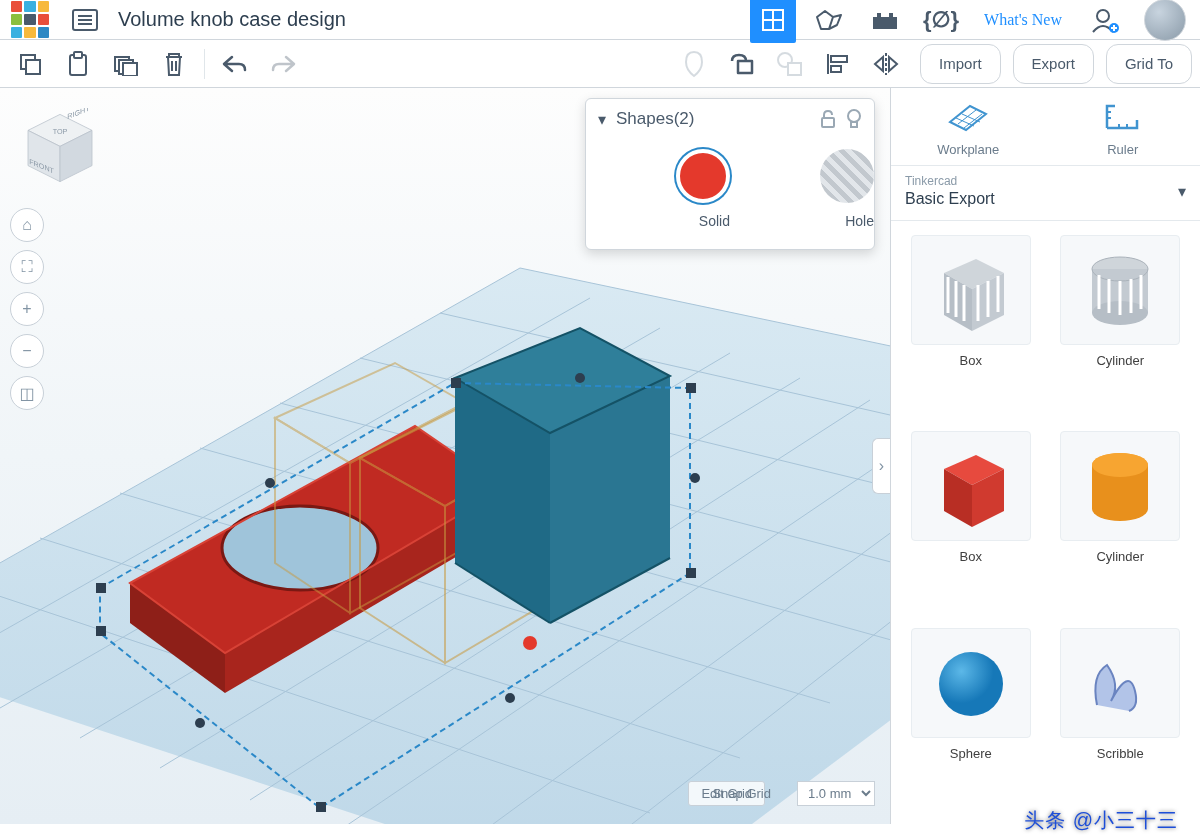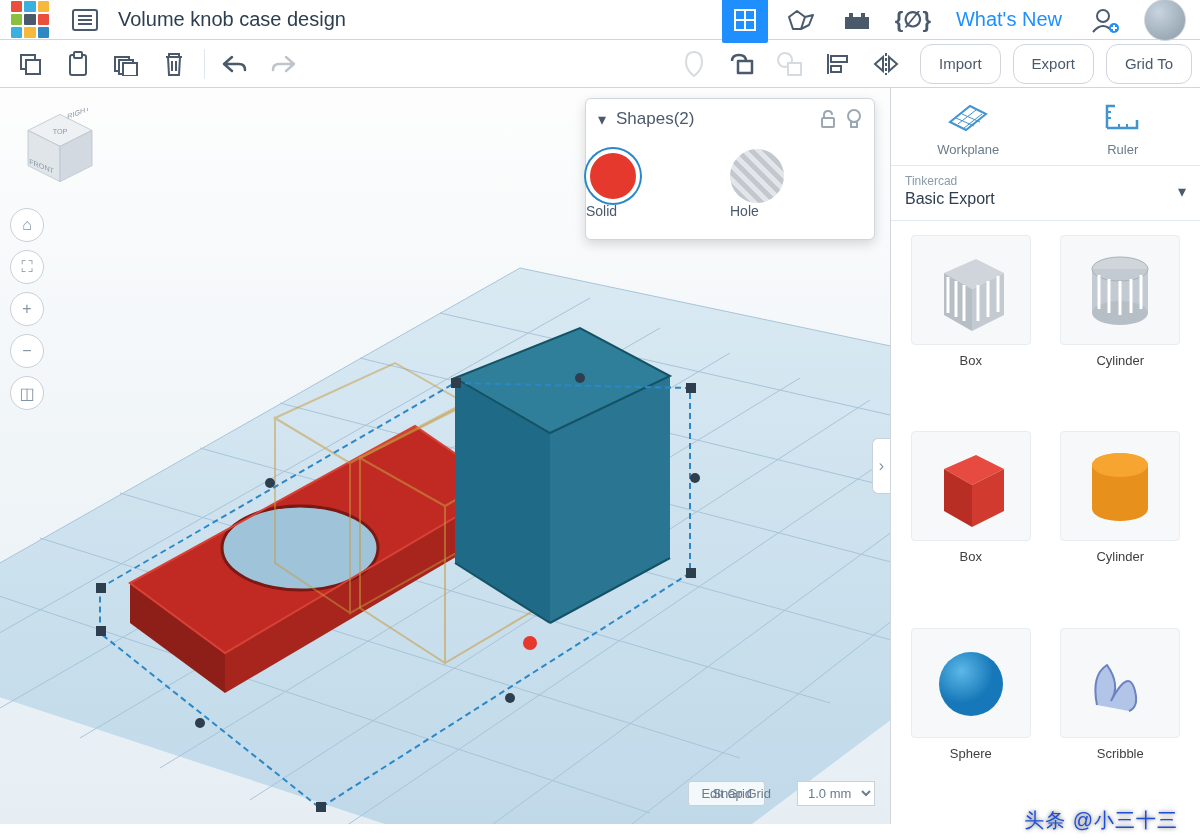--- a/index.html
+++ b/index.html
@@ -4,39 +4,39 @@
 <style>
 * { box-sizing: border-box; margin: 0; padding: 0; font-family: Arial, Helvetica, sans-serif; }
 body { width: 1200px; height: 840px; overflow: hidden; background: #fff; color: #4a5a6b; }
 .header { height: 40px; display: flex; align-items: center; border-bottom: 1px solid #d0d6dc; padding: 0 8px; gap: 10px; }
 .logo { width: 44px; height: 44px; display: grid; grid-template-columns: repeat(3,1fr); grid-template-rows: repeat(3,1fr); gap: 2px; padding: 3px; }
 .logo span { display:block; border-radius:1px;}
 .title-input { font-size: 20px; color: #2d3e4f; border: none; background: transparent; width: 320px; outline: none; }
 .header-grow { flex: 1; }
 .hbtn { width: 46px; height: 46px; display: flex; align-items: center; justify-content: center; border-radius: 2px; cursor: pointer; color:#4a5a6b;}
 .hbtn.active { background: #1f8fff; color: #fff; }
-.whatsnew { color: #1f8fff; font-size: 20px; padding: 0 10px; cursor:pointer;}
+.whatsnew { color: #1f8fff; font-size: 16px; padding: 0 10px; cursor:pointer;font-family:Liberation Serif, serif;}
 .avatar { width: 42px; height: 42px; border-radius: 50%; background: radial-gradient(circle at 35% 30%, #c8d4df, #8a9aa8); margin: 0 6px; border:1px solid #d0d6dc;}
 .toolbar { height: 48px; display: flex; align-items: center; border-bottom: 1px solid #d0d6dc; padding: 0 8px; gap: 4px; }
 .tbtn { width: 44px; height: 40px; display: flex; align-items: center; justify-content: center; cursor: pointer; border-radius: 2px; color:#4a5a6b;}
 .tbtn.dis { opacity: .35; cursor: default; }
 .toolbar .sep { width: 1px; height: 30px; background: #e0e6ea; margin: 0 4px; }
 .toolbar-grow { flex: 1; }
 .actbtn { padding: 0 18px; height: 40px; display: flex; align-items: center; border: 1px solid #d0d6dc; border-radius: 12px; margin-left: 8px; font-size: 15px; color:#4a5a6b; cursor:pointer; background:#fff;}
 .main { display: flex; height: calc(840px - 56px - 48px); }
 .canvas-wrap { flex: 1; position: relative; overflow:hidden; background: linear-gradient(#fdfdfd 0%, #f0f5f8 50%, #e6eef4 100%);}
 .viewcube { position:absolute; top:20px; left:20px; width:80px; height:80px; }
 .navcol { position:absolute; left:10px; top:120px; display:flex; flex-direction:column; gap:8px;}
 .navbtn { width:34px; height:34px; border:1px solid #c8d0d8; border-radius:50%; display:flex; align-items:center; justify-content:center; background:#fff; font-size:16px; color:#8294a4; cursor:pointer;}
 .grid3d { position:absolute; inset:0; }
 .shapes-popup { position:absolute; right:15px; top:10px; width:290px; background:#fff; border:1px solid #d0d6dc; border-radius:6px; box-shadow:0 4px 12px rgba(0,0,0,.15); }
 .shapes-popup .shp-head { display:flex; align-items:center; padding:10px 12px; gap:10px; }
 .shp-head .shp-title { flex:1; font-size:17px; color:#4a5a6b;}
 .shp-body { display:flex; padding:10px 0 20px; }
-.shp-opt { flex:1; display:flex; flex-direction:column; align-items:flex-start; cursor:pointer;}
+.shp-opt { flex:1; display:flex; flex-direction:column; align-items:flex-end; gap:10px; cursor:pointer;}
 .shp-circle { width:54px; height:54px; border-radius:50%; }
 .editgrid { position:absolute; right:125px; bottom:18px; padding:4px 12px; border:1px solid #c8d0d8; border-radius:3px; background:rgba(255,255,255,.8); font-size:13px; color:#6b7c8c; cursor:pointer;}
 .snapgrid { position:absolute; right:15px; bottom:18px; display:flex; align-items:center; gap:8px; font-size:13px; color:#6b7c8c;}
 .snapgrid select { border:1px solid #c8d0d8; padding:3px 6px; background:#fff; color:#6b7c8c; font-size:13px;margin-left:18px;}
 .side-tab { position:absolute; right:0; top:350px; width:18px; height:56px; background:#fff; border:1px solid #c8d0d8; border-right:none; border-radius:6px 0 0 6px; display:flex; align-items:center; justify-content:center; cursor:pointer; color:#8294a4;}
 .panel { width: 310px; border-left: 1px solid #d0d6dc; display:flex; flex-direction:column; background:#fff; position:relative;}
 .panel-top { display:flex; border-bottom:1px solid #e4e9ed;}
 .panel-top .pt { flex:1; display:flex; flex-direction:column; align-items:center; padding:10px 0 8px; gap:8px; cursor:pointer; color:#4094d0;}
 .panel-top .pt .lbl{ font-size:13px; color:#6b7c8c;}
 .panel-cat { padding:8px 14px 12px; border-bottom:1px solid #e4e9ed; display:flex; align-items:center; cursor:pointer;}

